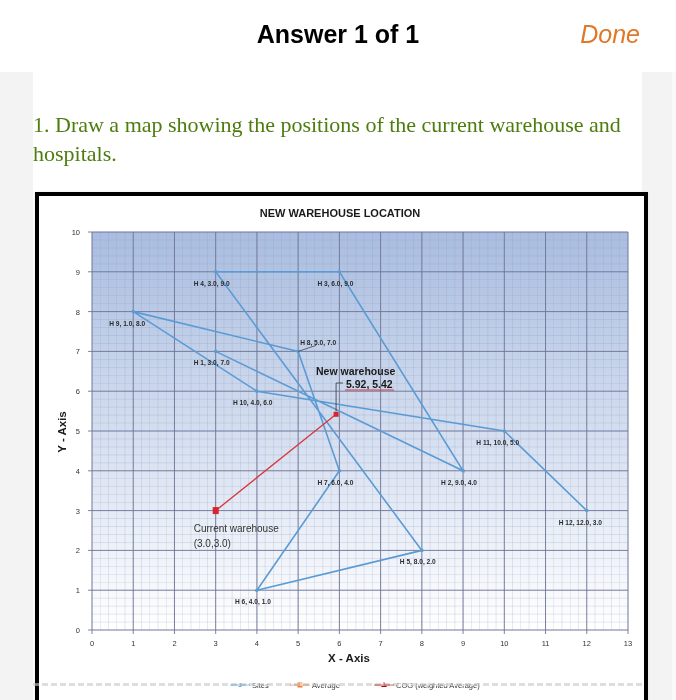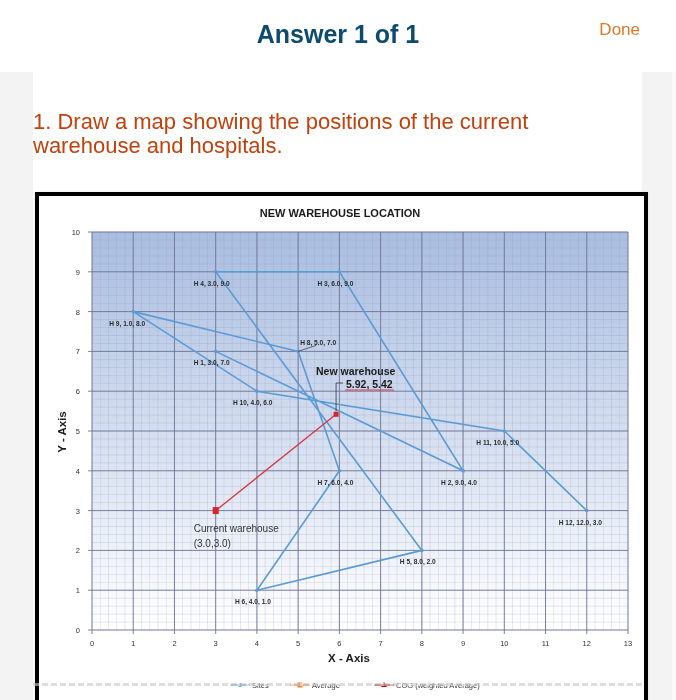--- a/index.html
+++ b/index.html
@@ -7,39 +7,40 @@
     width: 676px; height: 700px; position: relative; overflow: hidden;
     background: #f3f3f3;
     font-family: "Liberation Sans", sans-serif;
   }
   .header {
     position: absolute; left: 0; top: 0; width: 676px; height: 72px;
     background: #ffffff;
   }
   .header-title {
     position: absolute; left: 0; width: 676px; top: 20px;
-    text-align: center; font-size: 25px; font-weight: bold; color: #0c4a6e;
+    text-align: center; font-size: 25px; font-weight: bold; color: #000000;
   }
   .done-btn {
-    position: absolute; right: 36px; top: 20px; font-size: 17px; color: #e0782a;
+    position: absolute; right: 36px; top: 20px; font-size: 25px; color: #e0782a;
     cursor: pointer;
+    font-style: italic;
   }
   .right-strip {
     position: absolute; left: 672px; top: 72px; width: 4px; height: 628px; background: #fafafa;
   }
   .card {
     position: absolute; left: 33px; top: 72px; width: 609px; height: 628px;
     background: #ffffff;
   }
   .answer-label {
     position: absolute; left: 0; top: 6px; font-size: 22px; color: #3a3a3a;
   }
   .question {
     position: absolute; left: 0; top: 38px; width: 600px;
-    font-size: 22px; line-height: 24px; color: #c2410c;
+    font-size: 22px; line-height: 29px; color: #4d7c0f; font-family: Liberation Serif, serif;
   }
   .chart-frame {
     position: absolute; left: 2px; top: 120px; width: 605px; height: 508px;
     background: #ffffff; border: 4px solid #000000; box-shadow: 0 0 2px #e4e4e4;
   }
   .chart-svg { position: absolute; left: -35px; top: -176px; }
   .below-strip {
     position: absolute; left: 33px; top: 683px; width: 609px; height: 3px;
     background: repeating-linear-gradient(90deg, #c8c8c8 0 6px, #ffffff 6px 9px);
     opacity: 0.6;

